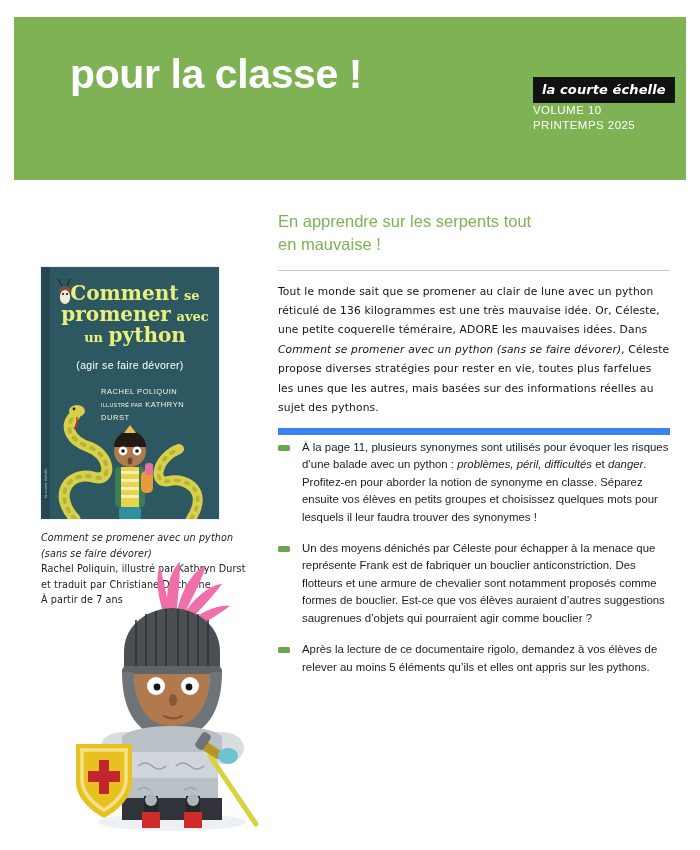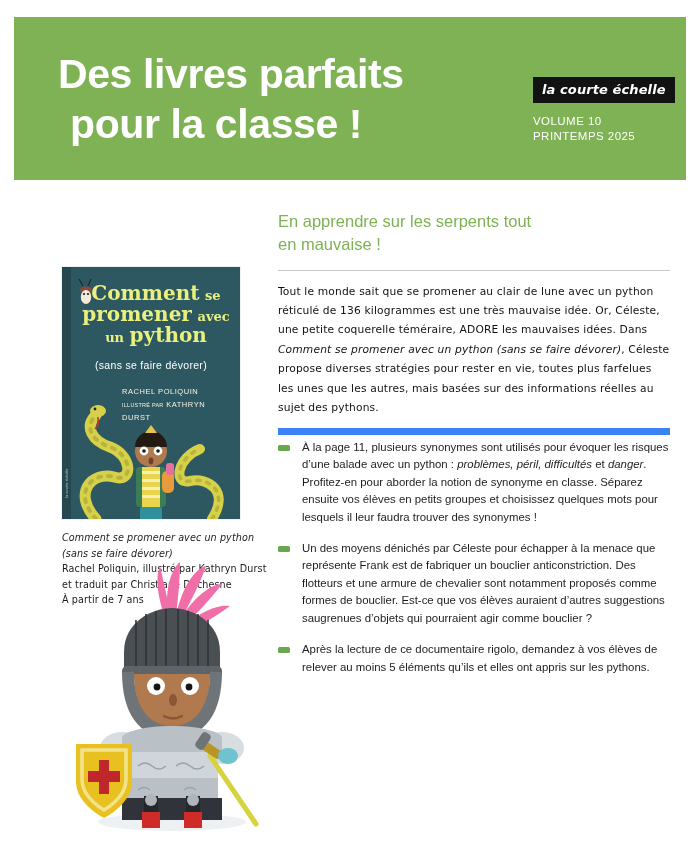--- a/index.html
+++ b/index.html
@@ -51,31 +51,31 @@
     padding: 6px 9px 7px 9px;
     font-family: "DejaVu Sans", sans-serif;
     font-size: 13px;
     font-style: italic;
     font-weight: bold;
     letter-spacing: 0.1px;
     line-height: 1;
     white-space: nowrap;
   }
   .brand-meta {
-    margin-top: 11px;
+    margin-top: 0;
     color: #ffffff;
     font-size: 11.5px;
     line-height: 1.32;
     letter-spacing: 0.45px;
   }
 
   
   .left-col {
     position: absolute;
-    left: 62px;
+    left: 41px;
     top: 267px;
     width: 200px;
   }
 
   .book-cover {
     position: relative;
     width: 178px;
     height: 252px;
     background: #2d5862;
     overflow: hidden;
@@ -210,21 +210,20 @@
     background: #6aa84f;
     border-radius: 1.5px;
   }
   .bullet i { font-style: italic; }
 </style>
 </head>
 <body>
 
 <div class="header">
   <div class="header-title">
-    <span>Des livres parfaits</span>
     <span class="l2">pour la classe !</span>
   </div>
 
   <div class="brand-block">
     <div class="brand-logo">la courte échelle</div>
     <div class="brand-meta">
       <div>VOLUME 10</div>
       <div>PRINTEMPS 2025</div>
     </div>
   </div>
@@ -248,21 +247,21 @@
 
     <div class="cover-title">
       <span class="w-big">Comment</span>
       <span class="w-sm">se</span><br>
       <span class="w-big">promener</span>
       <span class="w-sm">avec</span><br>
       <span class="w-sm">un</span>
       <span class="w-big">python</span>
     </div>
 
-    <div class="cover-sub">(sans se faire dévorer)</div>
+    <div class="cover-sub">(agir se faire dévorer)</div>
 
     <div class="cover-authors">
       <div>RACHEL POLIQUIN</div>
       <div><span class="tiny">ILLUSTRÉ PAR</span>
         <span>KATHRYN DURST</span></div>
     </div>
 
     <svg style="position:absolute;left:0;top:118px;width:178px;height:134px" viewBox="0 0 178 134">
       <path d="M34 134 C10 108 30 86 52 92 C72 98 70 70 48 62 C30 56 22 42 34 30" stroke="#d7d14a" stroke-width="11" fill="none" stroke-linecap="round"></path>
       <path d="M34 134 C10 108 30 86 52 92 C72 98 70 70 48 62 C30 56 22 42 34 30" stroke="#b8b33c" stroke-width="4" fill="none" stroke-linecap="round" stroke-dasharray="3 7"></path>

